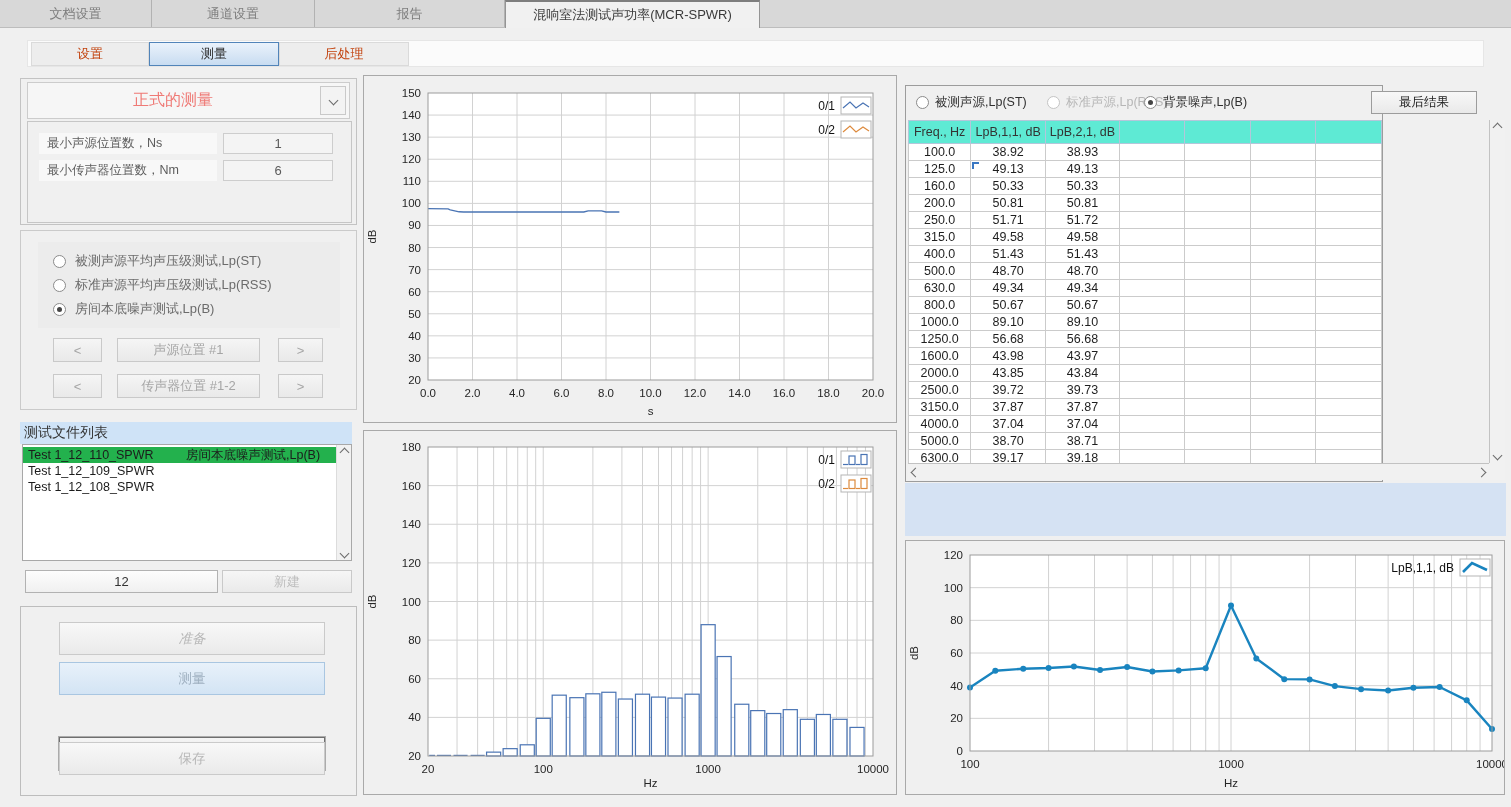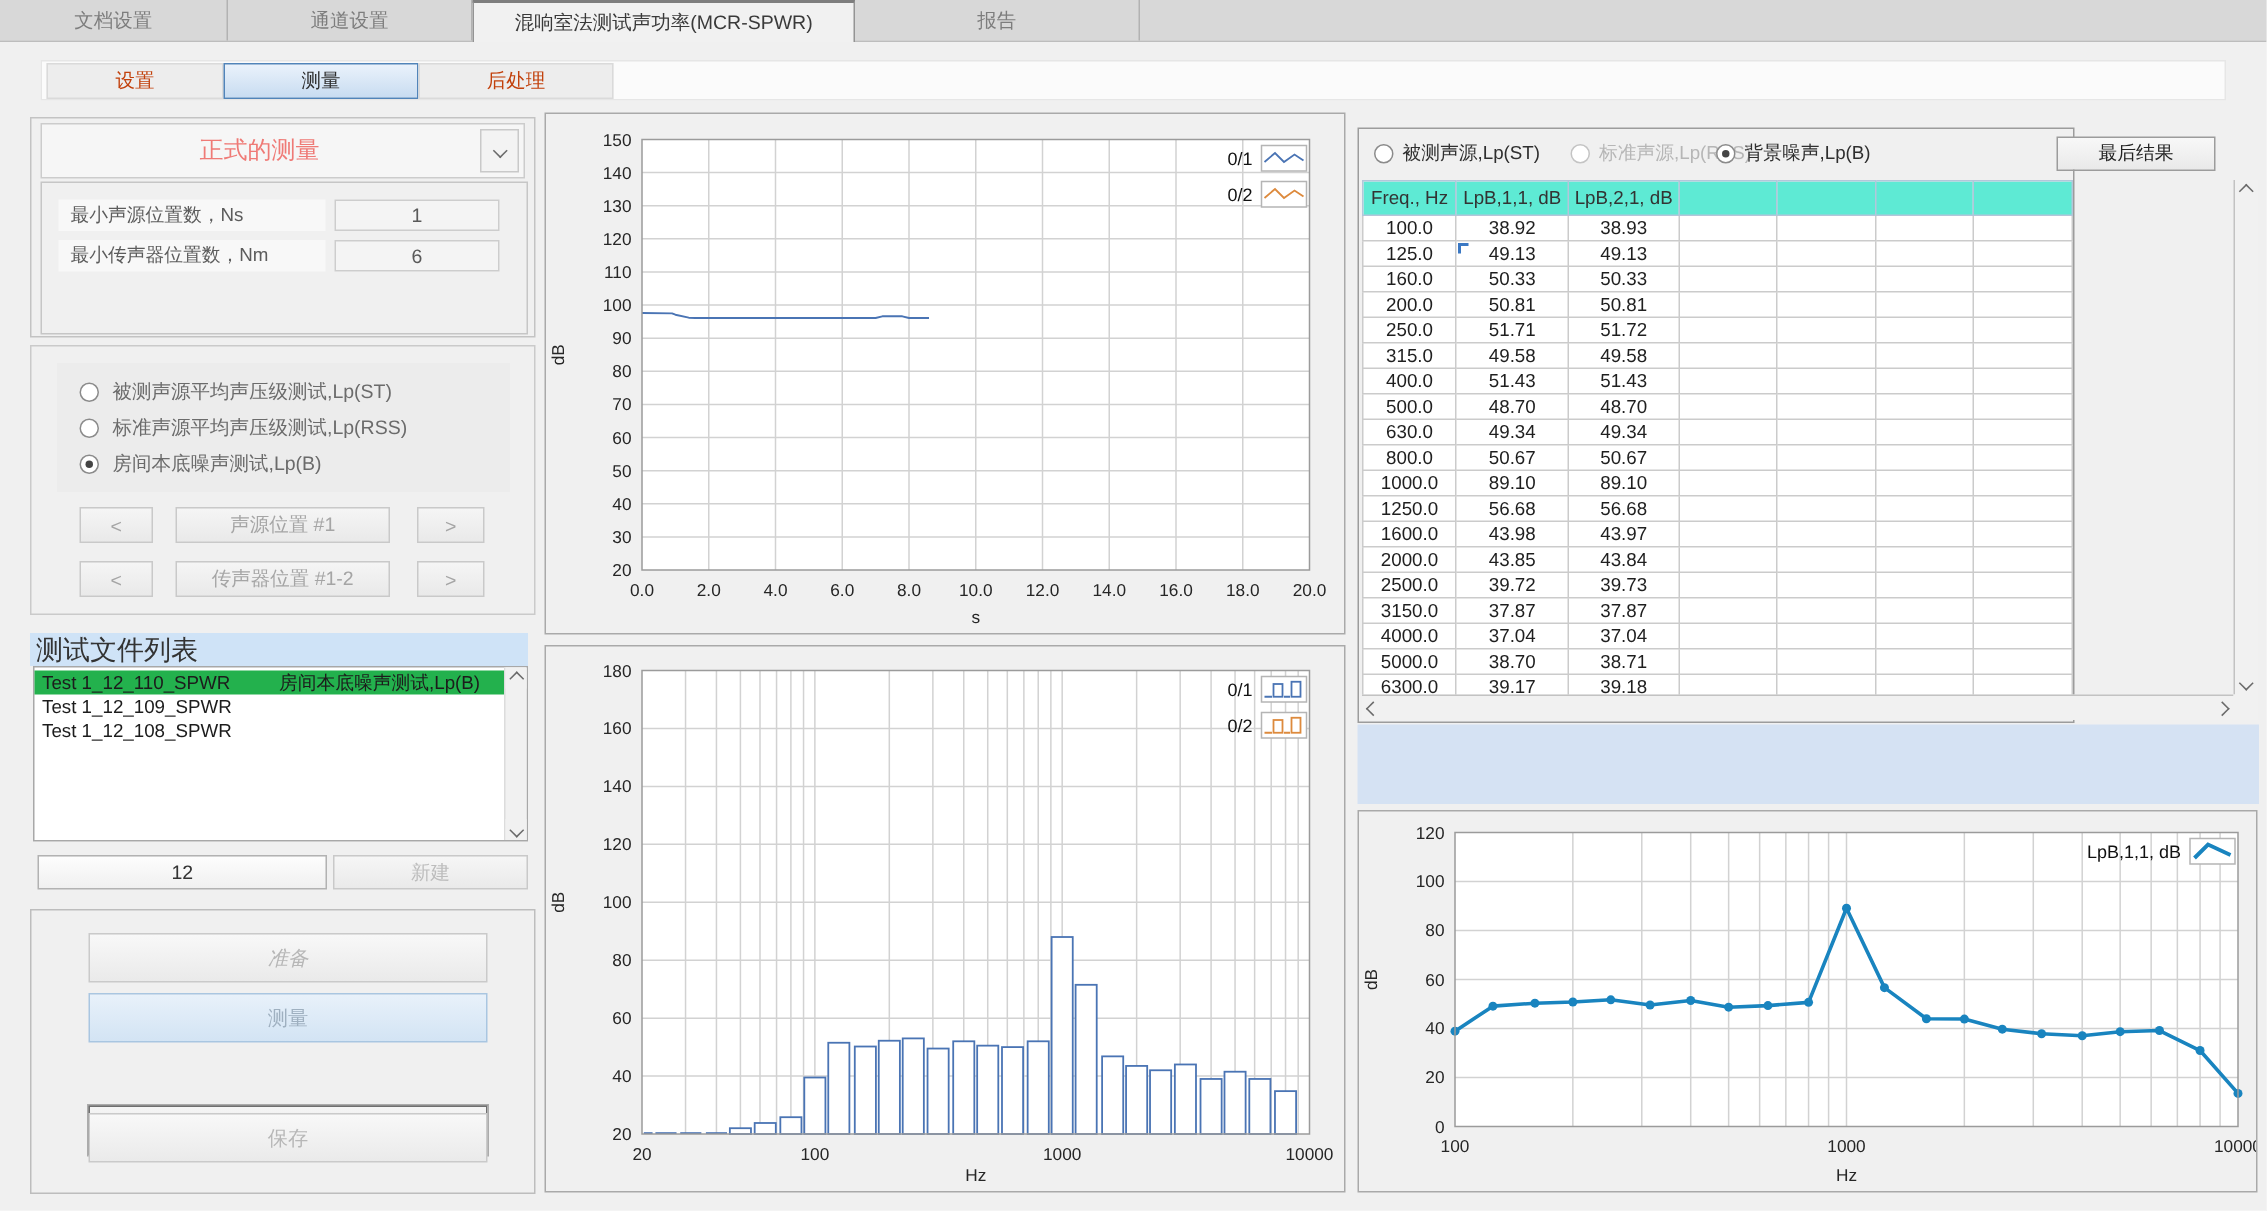--- a/index.html
+++ b/index.html
@@ -39,21 +39,21 @@
   #radiosection{position:absolute;left:20px;top:230px;width:337px;height:180px;border:1px solid #cacaca;box-sizing:border-box}
   #radiobox{position:absolute;left:38px;top:242px;width:302px;height:86px;background:#ececec;padding-top:7px;box-sizing:border-box}
   .rrow{display:flex;align-items:center;gap:9px;padding-left:15px;height:24px;font-size:13px;color:#6b6b6b}
   .radio{width:13px;height:13px;border:1px solid #8b8b8b;border-radius:50%;background:#fff;position:relative;flex:none;box-sizing:border-box}
   .radio.sel::after{content:"";position:absolute;left:3px;top:3px;width:5px;height:5px;border-radius:50%;background:#454545}
   .radio.dis{border-color:#c4c4c4}
   .navbtn{position:absolute;height:24px;background:linear-gradient(#f5f5f5,#e9e9e9);border:1px solid #c9c9c9;
           color:#a5a5a5;font-size:13px;display:flex;align-items:center;justify-content:center;box-sizing:border-box;cursor:default}
   
   #filelabel{position:absolute;left:20px;top:422px;width:332px;height:22px;background:#cfe3f7;color:#333;
-          font-size:18px;display:flex;align-items:center;padding-left:4px;box-sizing:border-box}
+          font-size:14px;display:flex;align-items:center;padding-left:4px;box-sizing:border-box}
   #listbox{position:absolute;left:22px;top:444px;width:330px;height:117px;background:#fff;border:1px solid #a8a8a8;box-sizing:border-box}
   #filerows{position:absolute;left:0;top:2px;right:15px;bottom:0}
   .frow{height:16px;display:flex;align-items:center;padding-left:5px;font-size:12.5px;color:#1c1c1c;white-space:nowrap}
   .frow.selected{background:#23b14d}
   .fname{display:inline-block;width:158px}
   .vscroll{position:absolute;right:0;top:0;width:15px;height:100%;background:#f1f1f1;border-left:1px solid #dcdcdc;box-sizing:border-box}
   .chev{display:inline-block;width:6px;height:6px;border-right:1px solid #6a6a6a;border-bottom:1px solid #6a6a6a}
   .chev.down{transform:rotate(45deg)} .chev.up{transform:rotate(-135deg)}
   .chev.left{transform:rotate(135deg)} .chev.right{transform:rotate(-45deg)}
   .sbtn{position:absolute;display:flex;align-items:center;justify-content:center;background:#f1f1f1}
@@ -95,22 +95,22 @@
   #blue-panel{position:absolute;left:905px;top:483px;width:601px;height:53px;background:#d5e2f3}
 </style>
 </head>
 <body>
 
 <div id="app">
 
   <div id="tabbar">
       <div class="tab" style="width: 152px;">文档设置</div>
       <div class="tab" style="width: 163px;">通道设置</div>
+      <div class="tab" style="width: 190px;">报告</div>
       <div class="tab active" style="width: 255px;">混响室法测试声功率(MCR-SPWR)</div>
-      <div class="tab" style="width: 190px;">报告</div>
       <div class="tabfill"></div>
     </div>
   <div id="subtabbar">
       <div class="subtab" style="left: 3px; width: 118px;">设置</div>
       <div class="subtab active" style="left: 121px; width: 130px;">测量</div>
       <div class="subtab" style="left: 251px; width: 130px;">后处理</div>
     </div>
 
   <div class="gbox" style="left:20px;top:78px;width:337px;height:147px"></div>
 

